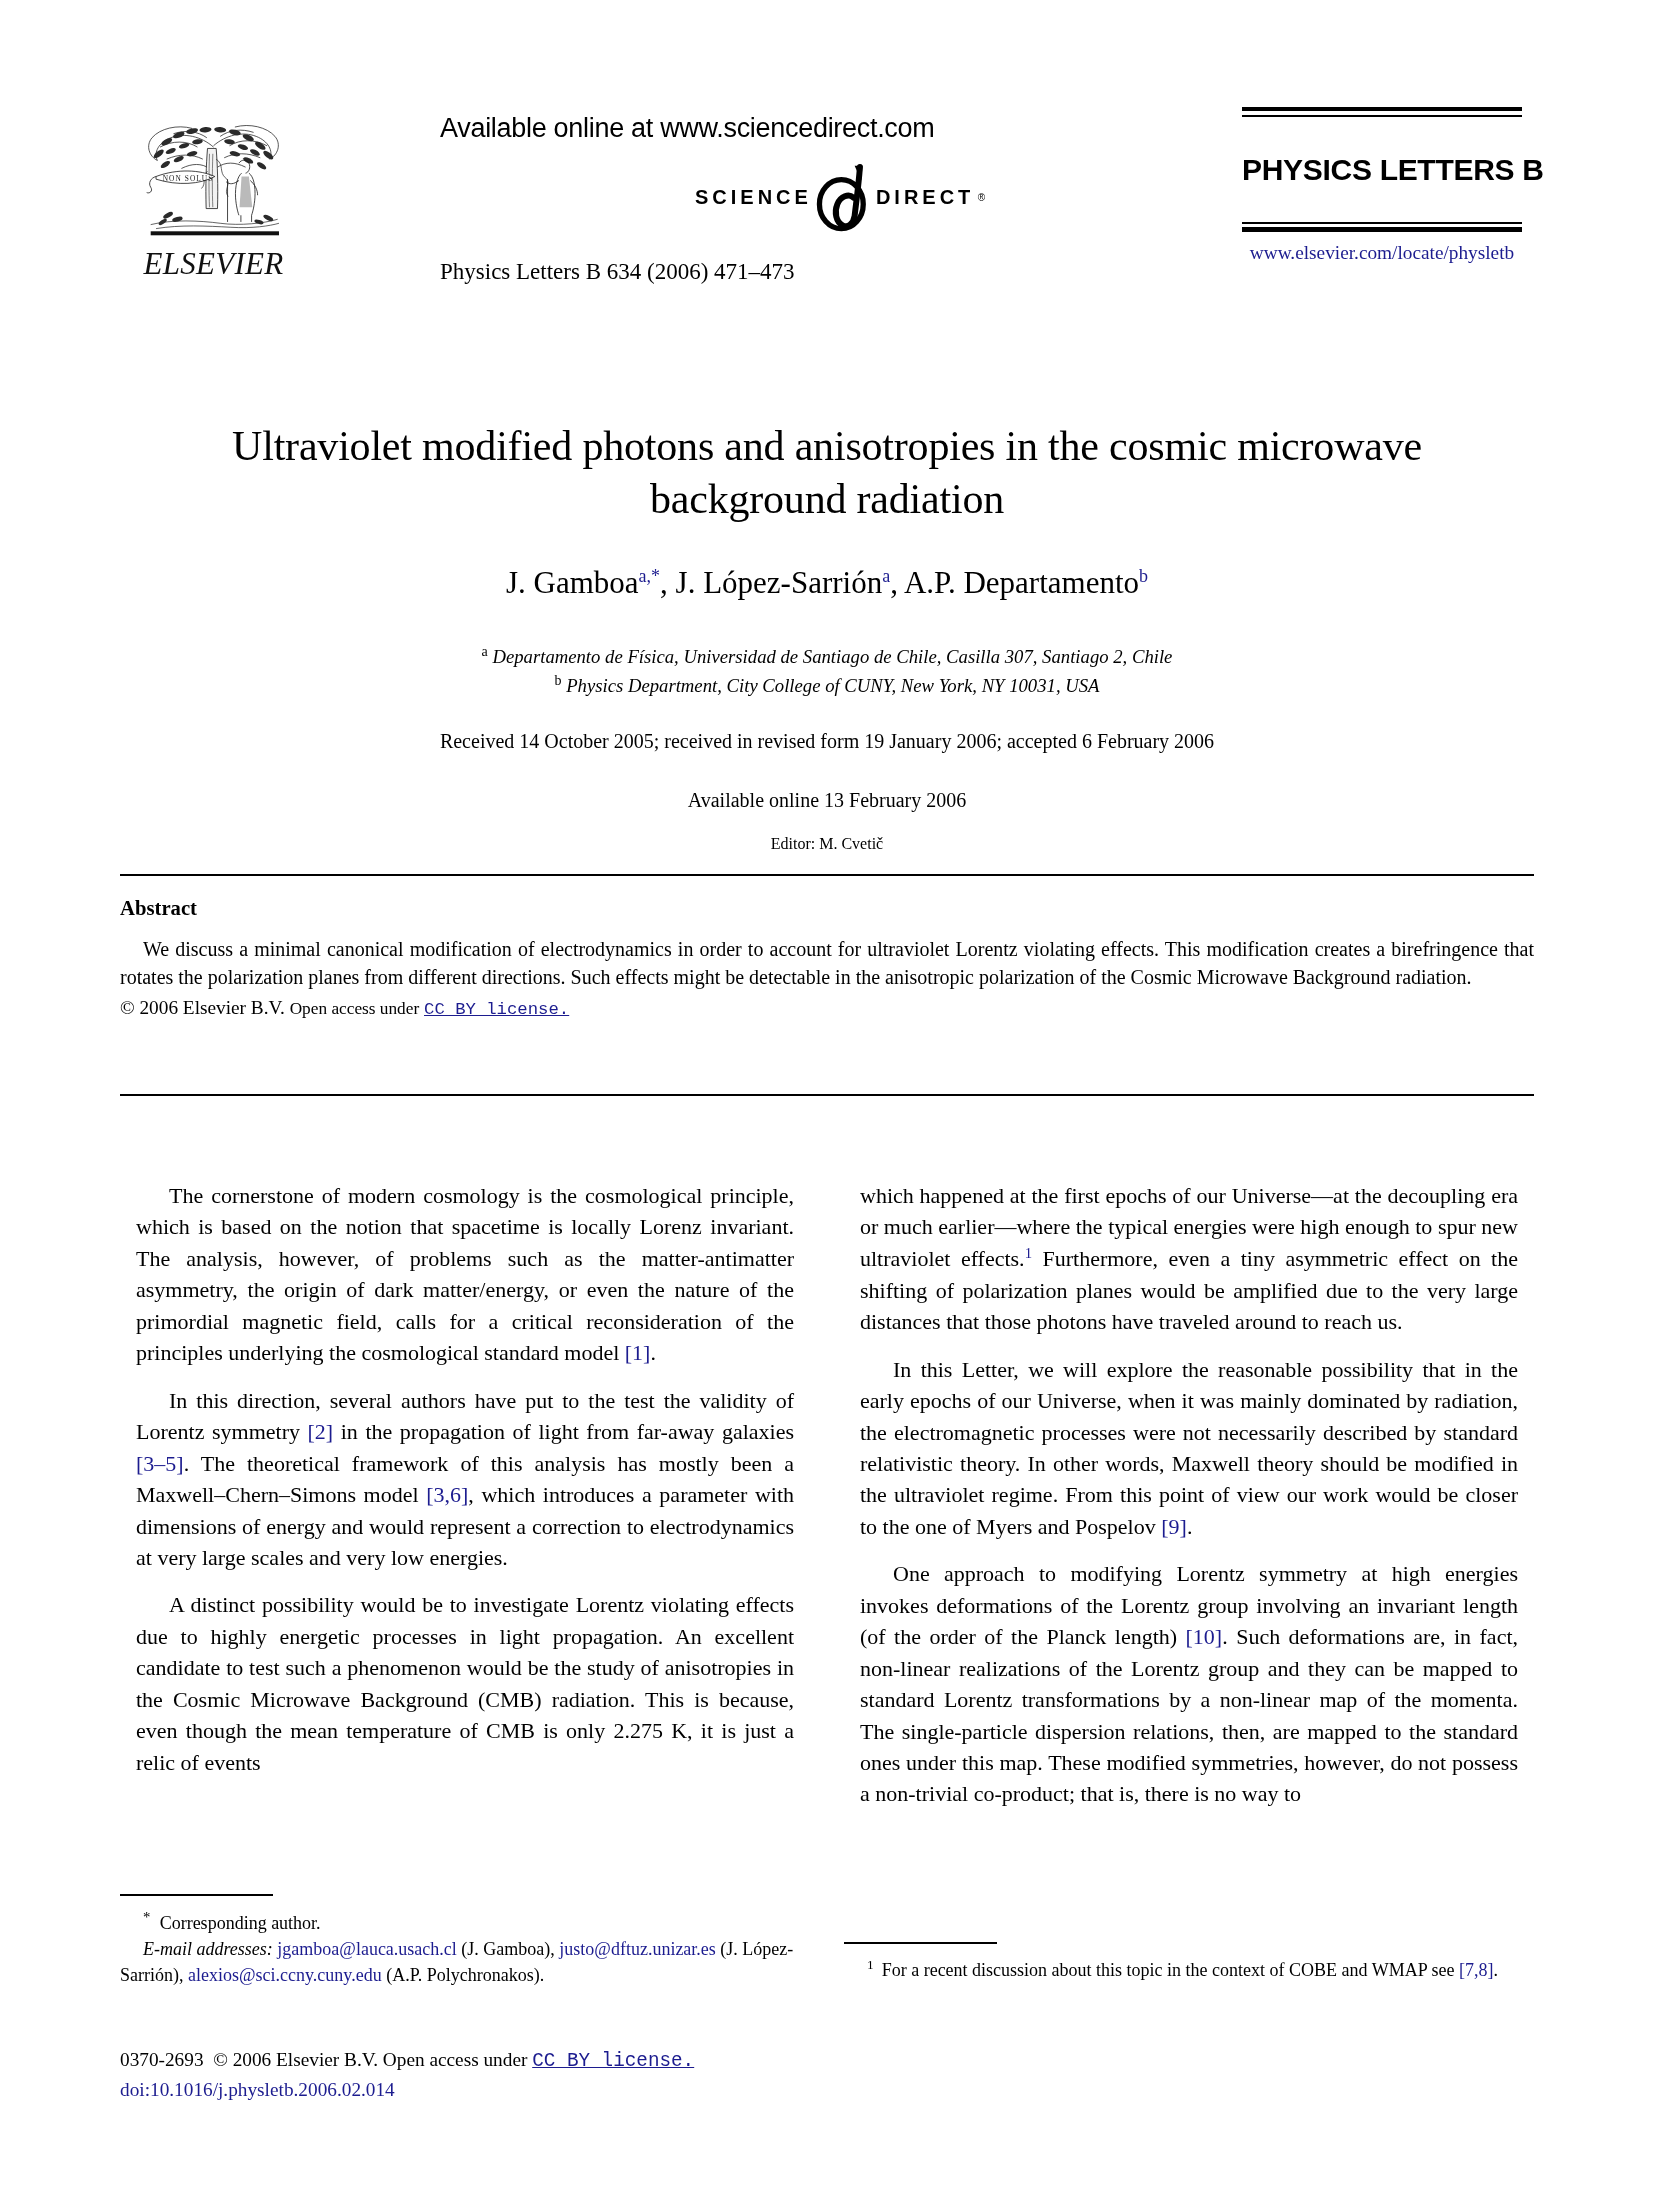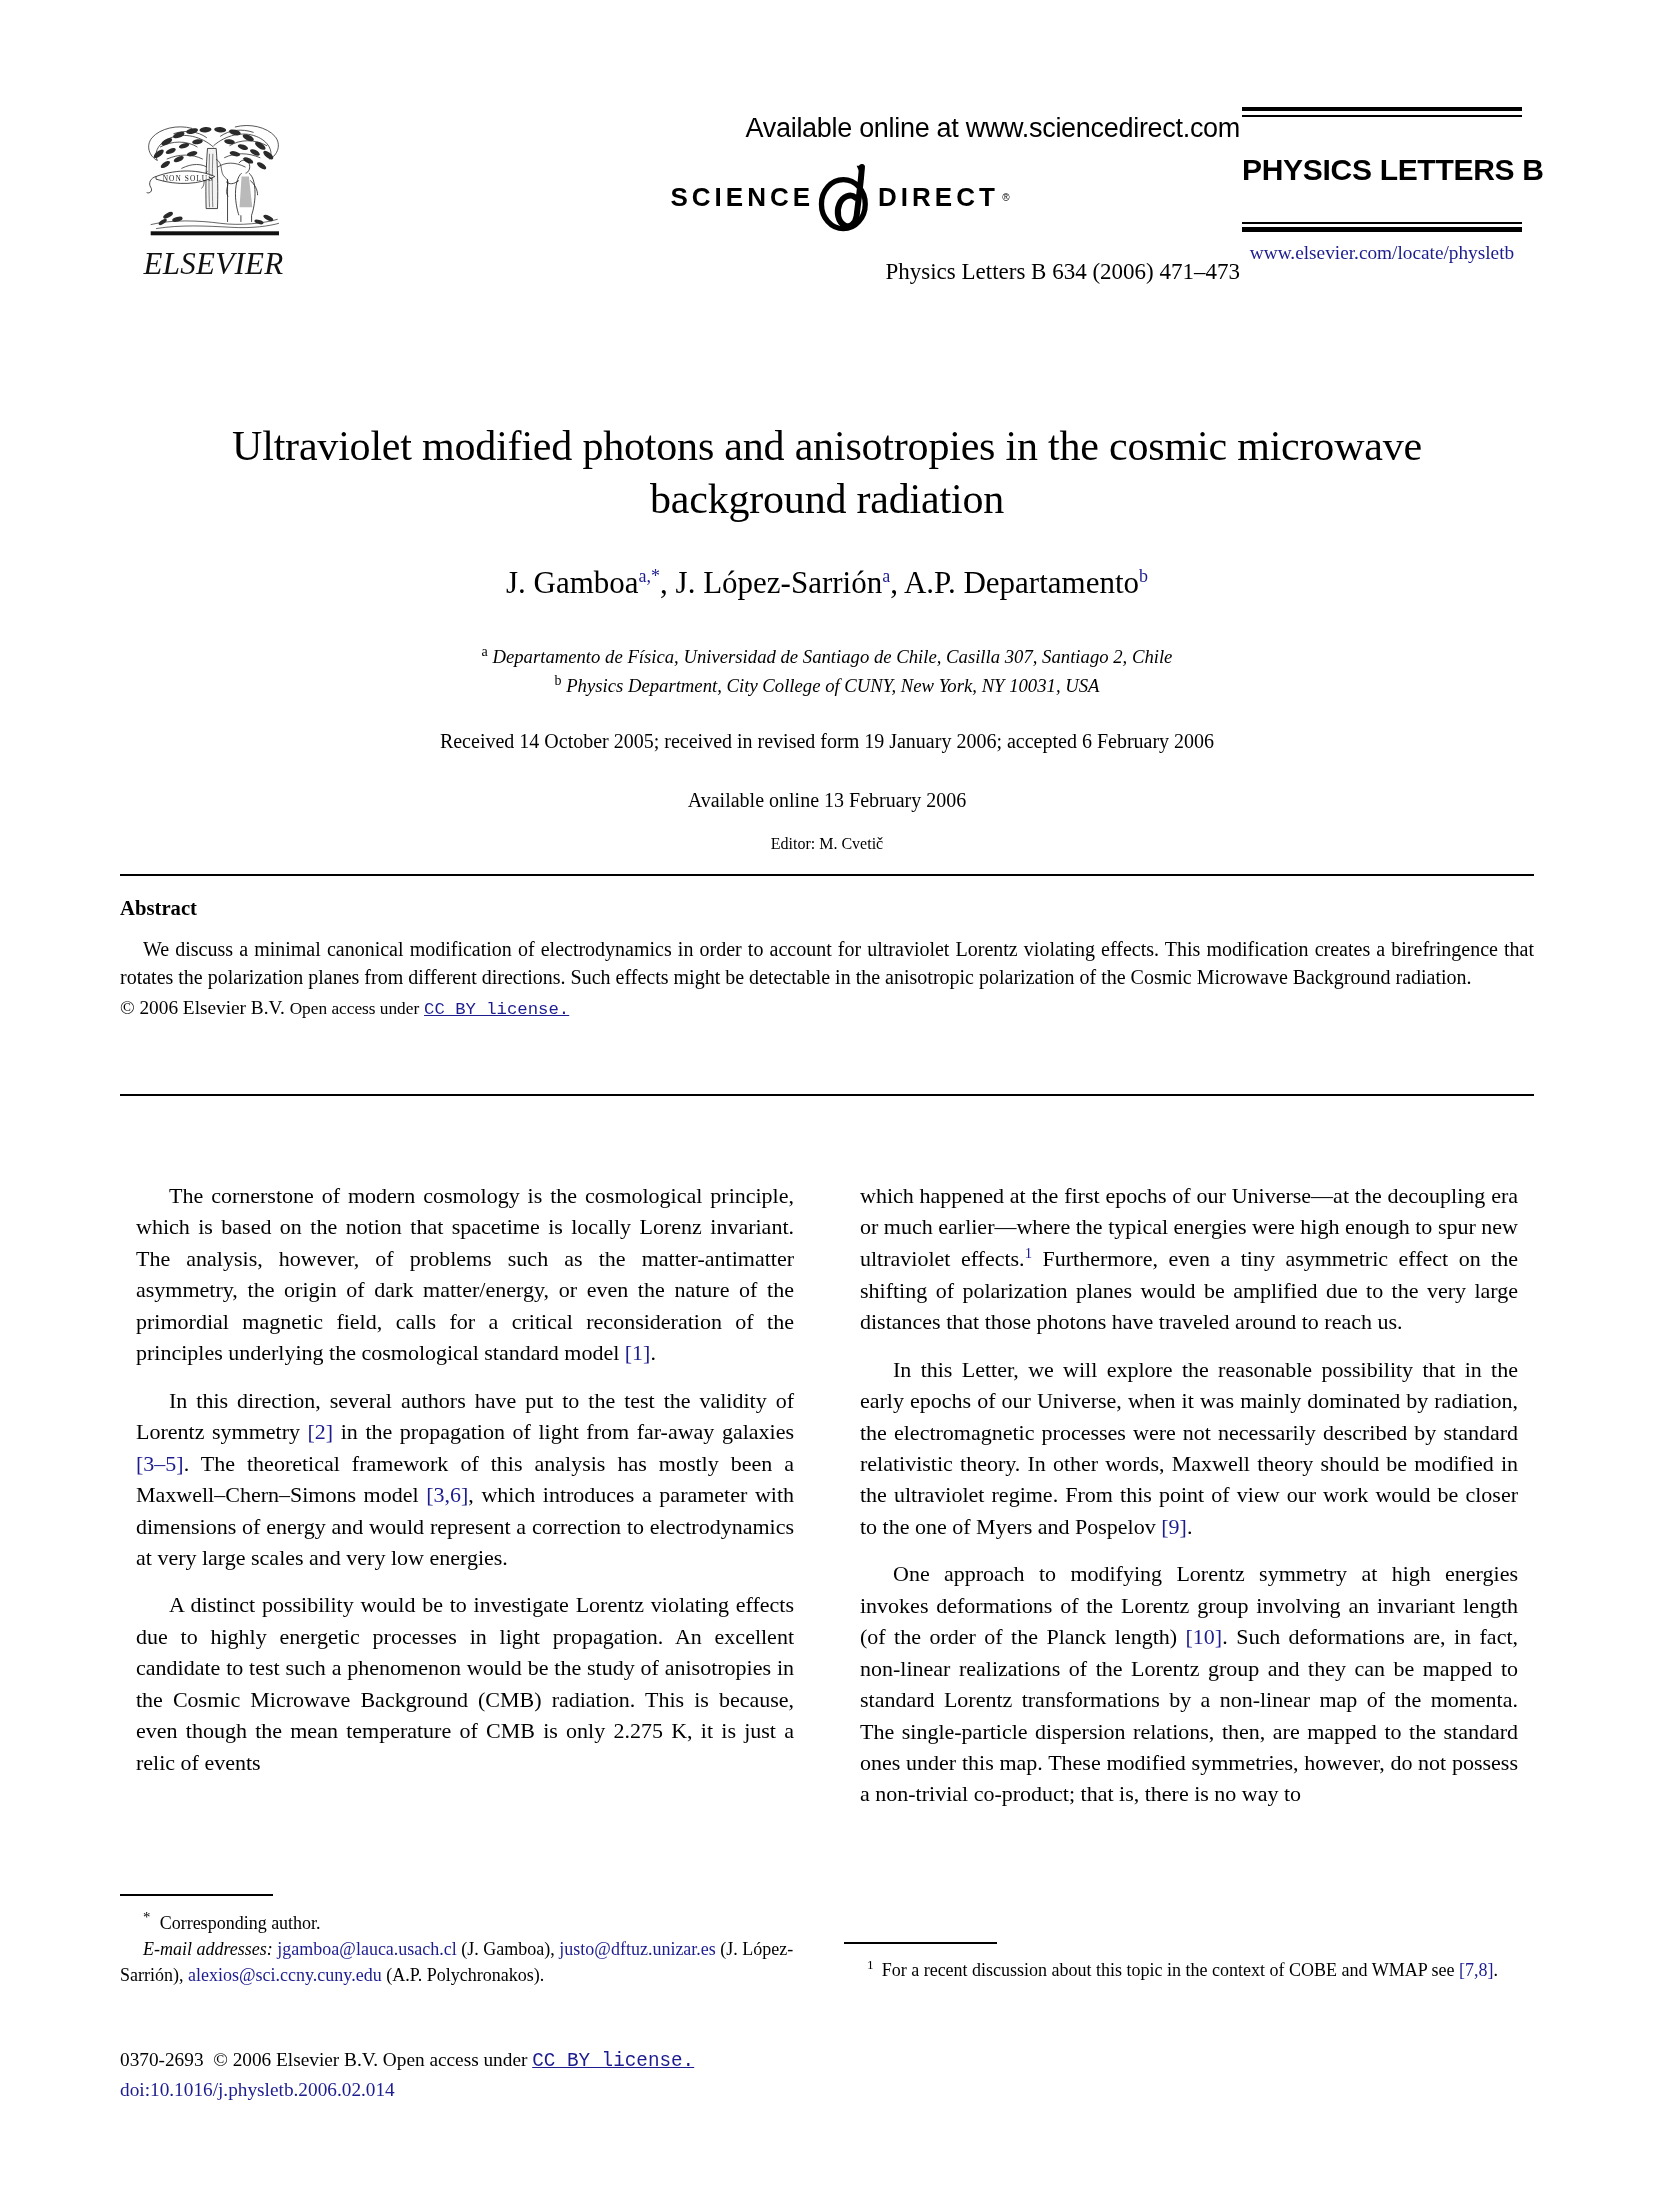--- a/index.html
+++ b/index.html
@@ -53,39 +53,39 @@
     margin-top: 2.7px;
     color: #111;
     font-style: italic;
   }
 
   .sd-block {
     position: absolute;
     left: 320px;
     top: 13.3px;
     width: 800px;
-    text-align: right;
+    text-align: left;
   }
   .sd-avail {
     font-family: "Liberation Sans", "DejaVu Sans", sans-serif;
     font-size: 27px;
     color: #000;
     letter-spacing: -0.3px;
   }
   .sd-logo {
     margin-top: 18.7px;
     display: flex;
     align-items: center;
     justify-content: center;
     gap: 0px;
   }
   .sd-word {
     font-family: "Liberation Sans", "DejaVu Sans", sans-serif;
     font-weight: bold;
-    font-size: 26px;
+    font-size: 20px;
     letter-spacing: 4px;
   }
   .sd-mark { width: 64px; height: 69px; }
   .sd-reg {
     font-family: "Liberation Sans", "DejaVu Sans", sans-serif;
     font-size: 10px;
     vertical-align: super;
     margin-left: 3.3px;
   }
   .sd-journalref {

